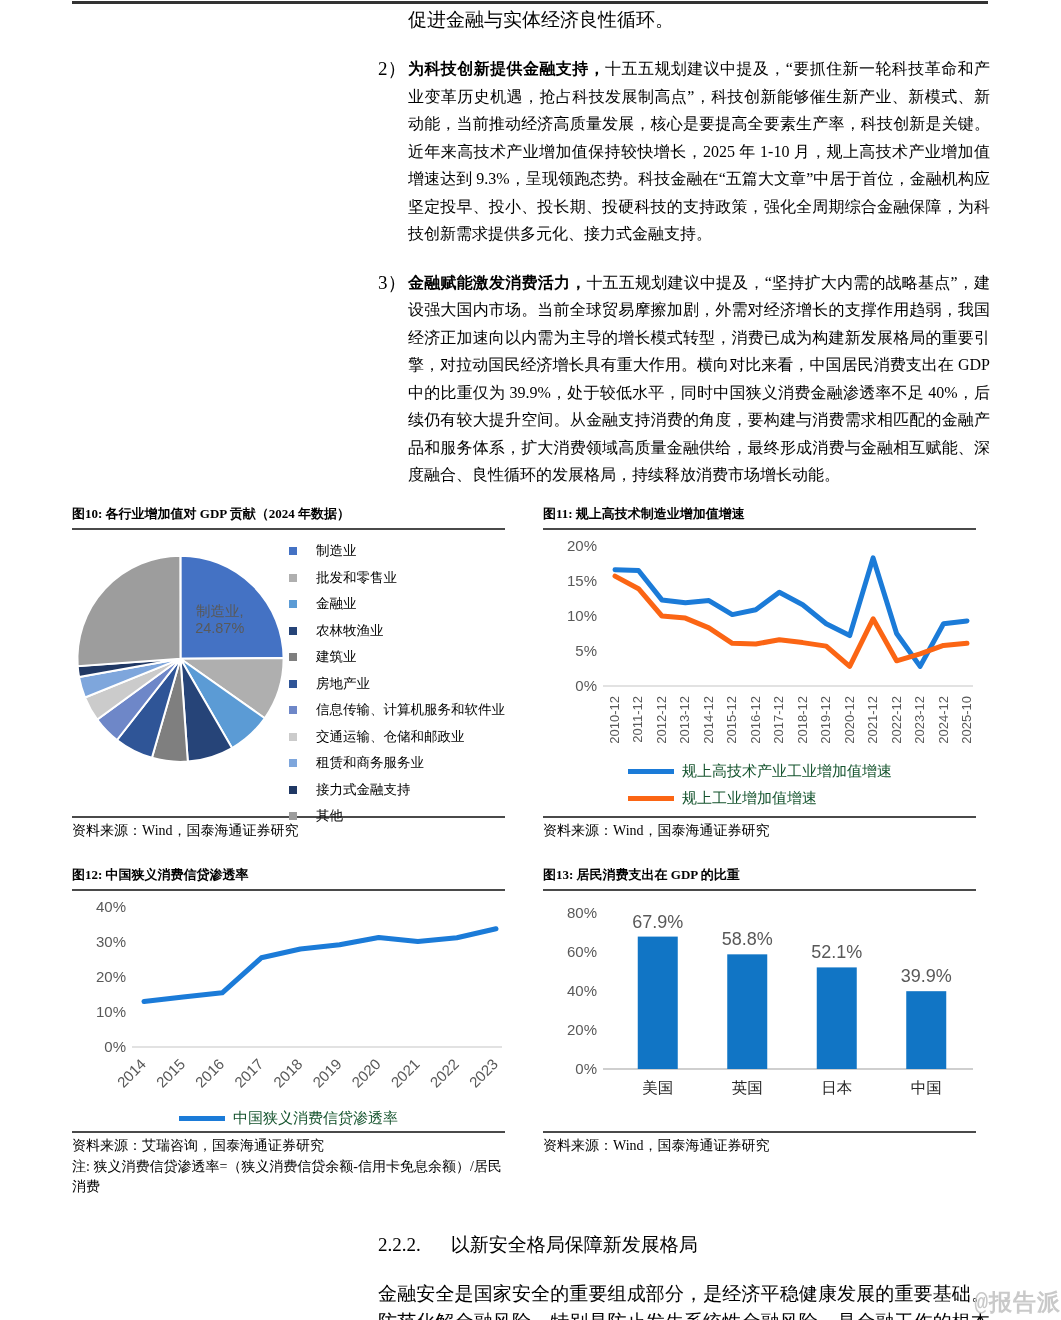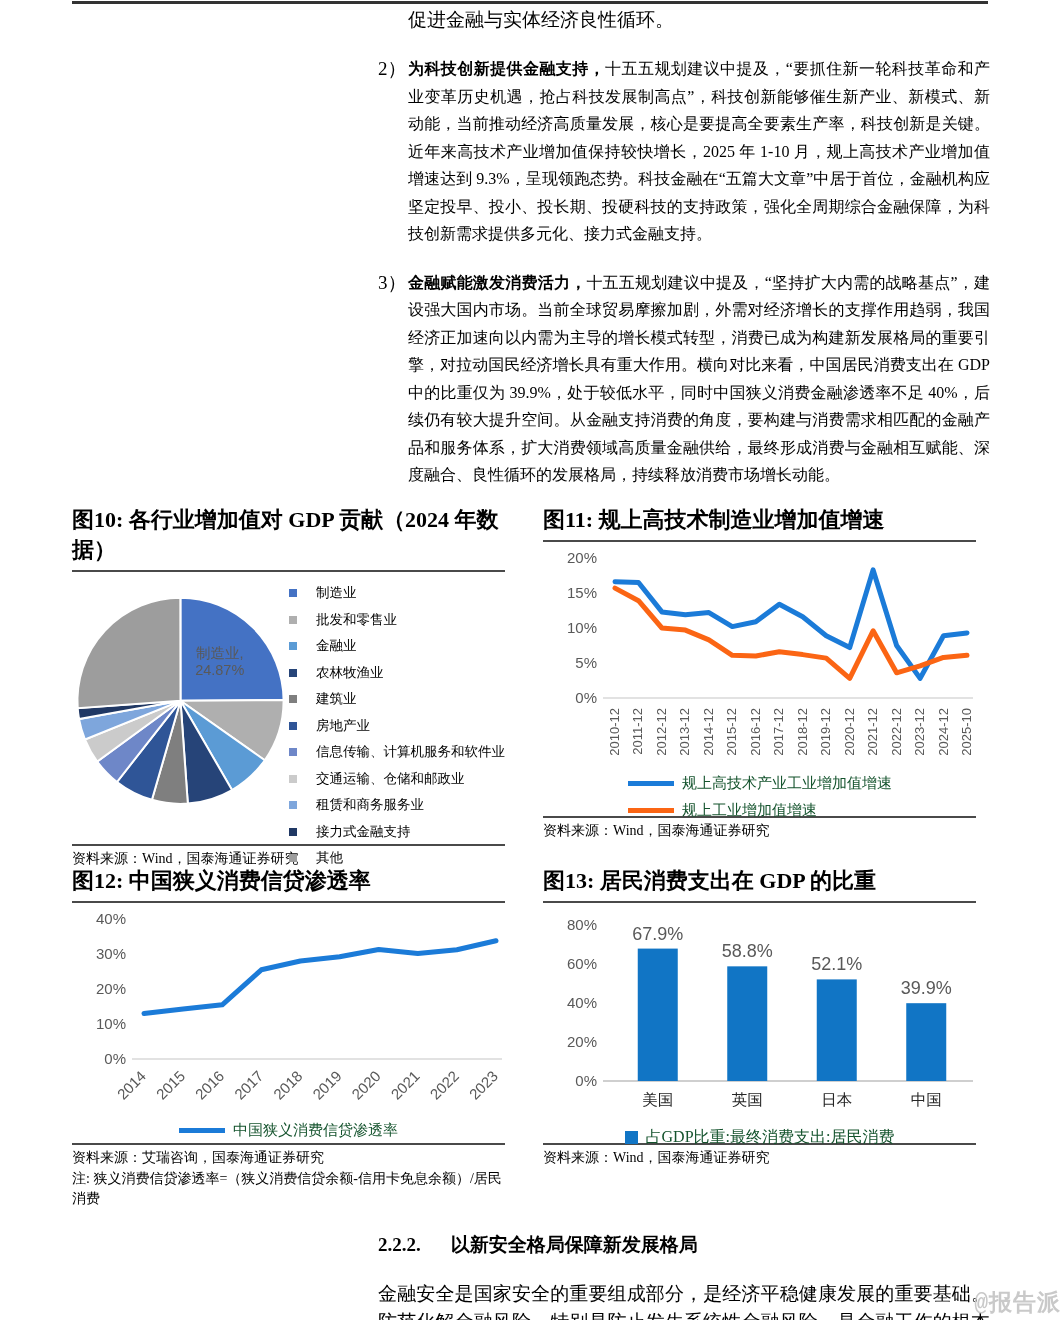--- a/index.html
+++ b/index.html
@@ -13,41 +13,41 @@
   .list-item{display:flex;margin-top:21px;}
   .num{width:30px;flex:none;font-size:19px;line-height:27.5px;}
   .para{flex:1;margin:0;font-size:16px;line-height:27.5px;text-align:justify;}
 
   
   .figs{position:absolute;left:72px;top:505px;width:904px;display:grid;
         grid-template-columns:433px 433px;column-gap:38px;row-gap:26px;align-items:start;}
   .fig{display:flex;flex-direction:column;}
   .fig.row1{height:335px;}
   .fig-title{margin:0 0 8px 0;padding-bottom:5px;border-bottom:2px solid #4a4a4a;
-             font-size:22px;font-weight:bold;}
+             font-size:13px;font-weight:bold;}
   .chart{position:relative;}
   .row1 .chart{height:264px;}
   .row2 .chart{height:232px;}
   .pie-wrap{display:flex;align-items:flex-start;}
   .pie-legend{margin-top:4px;display:flex;flex-direction:column;gap:8.5px;font-size:13.5px;}
   .pl-row{display:flex;align-items:center;gap:19px;white-space:nowrap;}
   .pl-sw{width:8px;height:8px;flex:none;}
   .leg-wrap{margin-top:4px;}
   .leg-row{display:flex;align-items:center;gap:8px;font-size:15px;margin-top:8px;color:#14532d;}
   .leg-row.indent{margin-left:85px;}
   .leg-row.center{justify-content:center;}
   .leg-line{height:4.5px;width:46px;flex:none;}
   .leg-sq{width:13px;height:13px;flex:none;}
   .src-block{margin-top:auto;border-top:2px solid #4a4a4a;padding-top:4px;font-size:14px;}
   .row2 .src-block{margin-top:0;}
   .note{font-size:14px;line-height:20px;margin-top:2px;}
 
   
   .bottom{position:absolute;left:378px;top:1232px;width:612px;}
-  .sec-head{font-size:19px;font-weight:bold;margin:0;}
+  .sec-head{font-size:19px;font-weight:normal;margin:0;}
   .sec-num{margin-right:30px;}
   .closing{margin-top:22px;font-size:19px;line-height:28px;text-align:justify;}
 
   .watermark{position:absolute;right:0;bottom:2px;font-size:23px;font-weight:bold;color:#c9c9c9;
              font-family:Liberation Mono, monospace;letter-spacing:1px;margin-top:20px;}
 
   svg text{font-family:"Liberation Sans","DejaVu Sans",sans-serif;fill:#595959;}
   svg text.cjk{font-family:"Liberation Serif","DejaVu Serif",serif;fill:#262626;}
 </style>
 </head>
@@ -229,24 +229,21 @@
             <text x="114.75" y="194" text-anchor="middle" font-size="15.5" class="cjk">美国</text>
             <rect x="184.25" y="55.34" width="40" height="114.66" fill="#1175C5"></rect>
             <text x="204.25" y="46.34" text-anchor="middle" font-size="18" fill="#3f3f3f">58.8%</text>
             <text x="204.25" y="194" text-anchor="middle" font-size="15.5" class="cjk">英国</text>
             <rect x="273.75" y="68.405" width="40" height="101.595" fill="#1175C5"></rect>
             <text x="293.75" y="59.405" text-anchor="middle" font-size="18" fill="#3f3f3f">52.1%</text>
             <text x="293.75" y="194" text-anchor="middle" font-size="15.5" class="cjk">日本</text>
             <rect x="363.25" y="92.19500000000001" width="40" height="77.80499999999999" fill="#1175C5"></rect>
             <text x="383.25" y="83.19500000000001" text-anchor="middle" font-size="18" fill="#3f3f3f">39.9%</text>
             <text x="383.25" y="194" text-anchor="middle" font-size="15.5" class="cjk">中国</text>
-          </svg><div class="leg-row center">
-            <span class="leg-sq" style="background: rgb(17, 117, 197);"></span>
-            <span style="font-size: 16px;">占GDP比重:最终消费支出:居民消费</span>
-          </div></div>
+          </svg></div>
       <div class="src-block">
         <span>资料来源：Wind，国泰海通证券研究</span>
       </div>
     </section>
 
   </div>
 
   <div class="bottom">
     <h2 class="sec-head"><span class="sec-num">2.2.2.</span><span>以新安全格局保障新发展格局</span></h2>
     <p class="closing">金融安全是国家安全的重要组成部分，是经济平稳健康发展的重要基础。防范化解金融风险，特别是防止发生系统性金融风险，是金融工作的根本性任</p>

